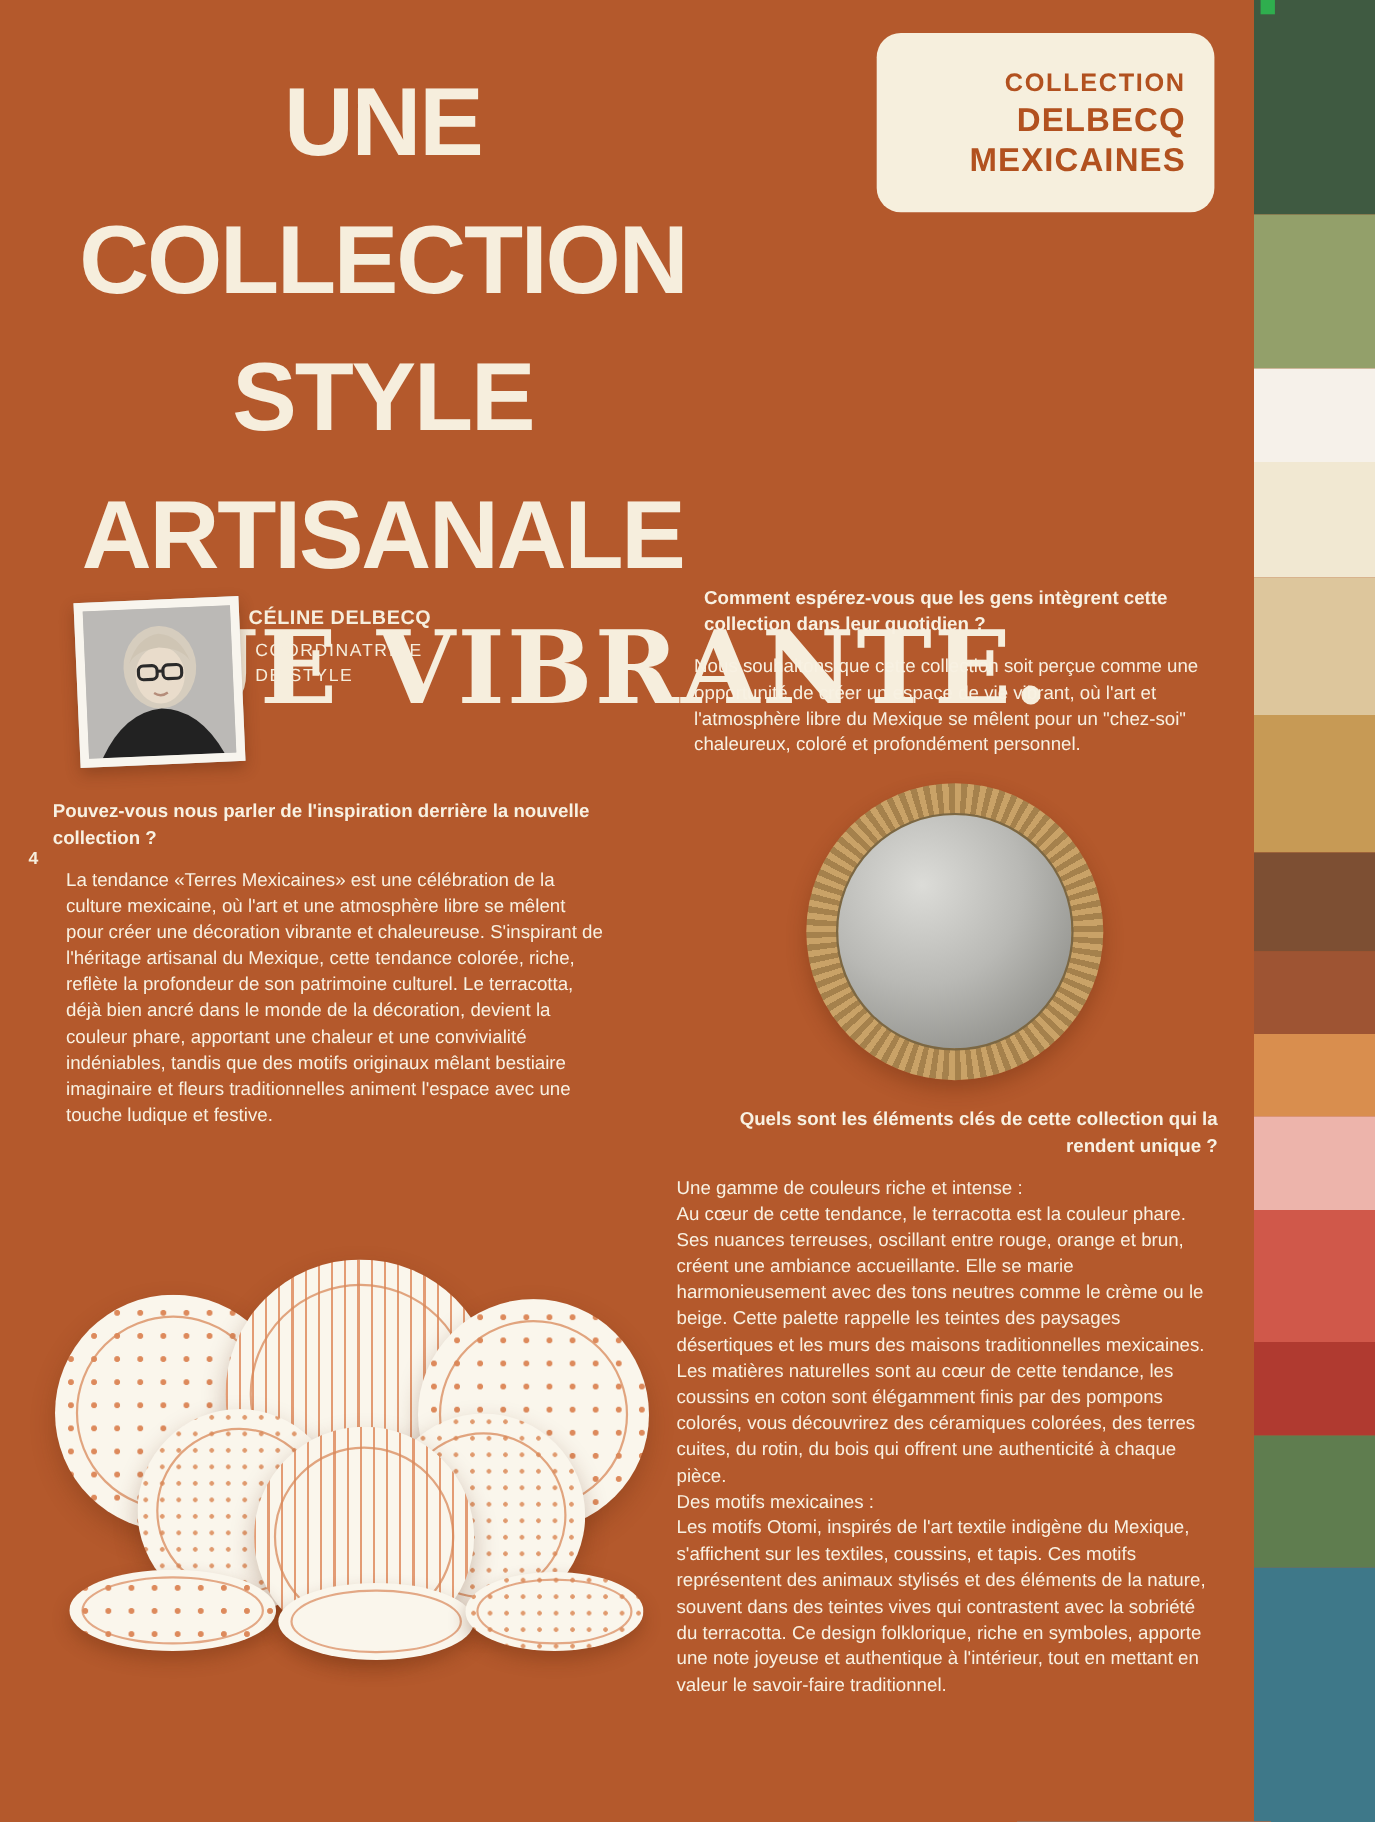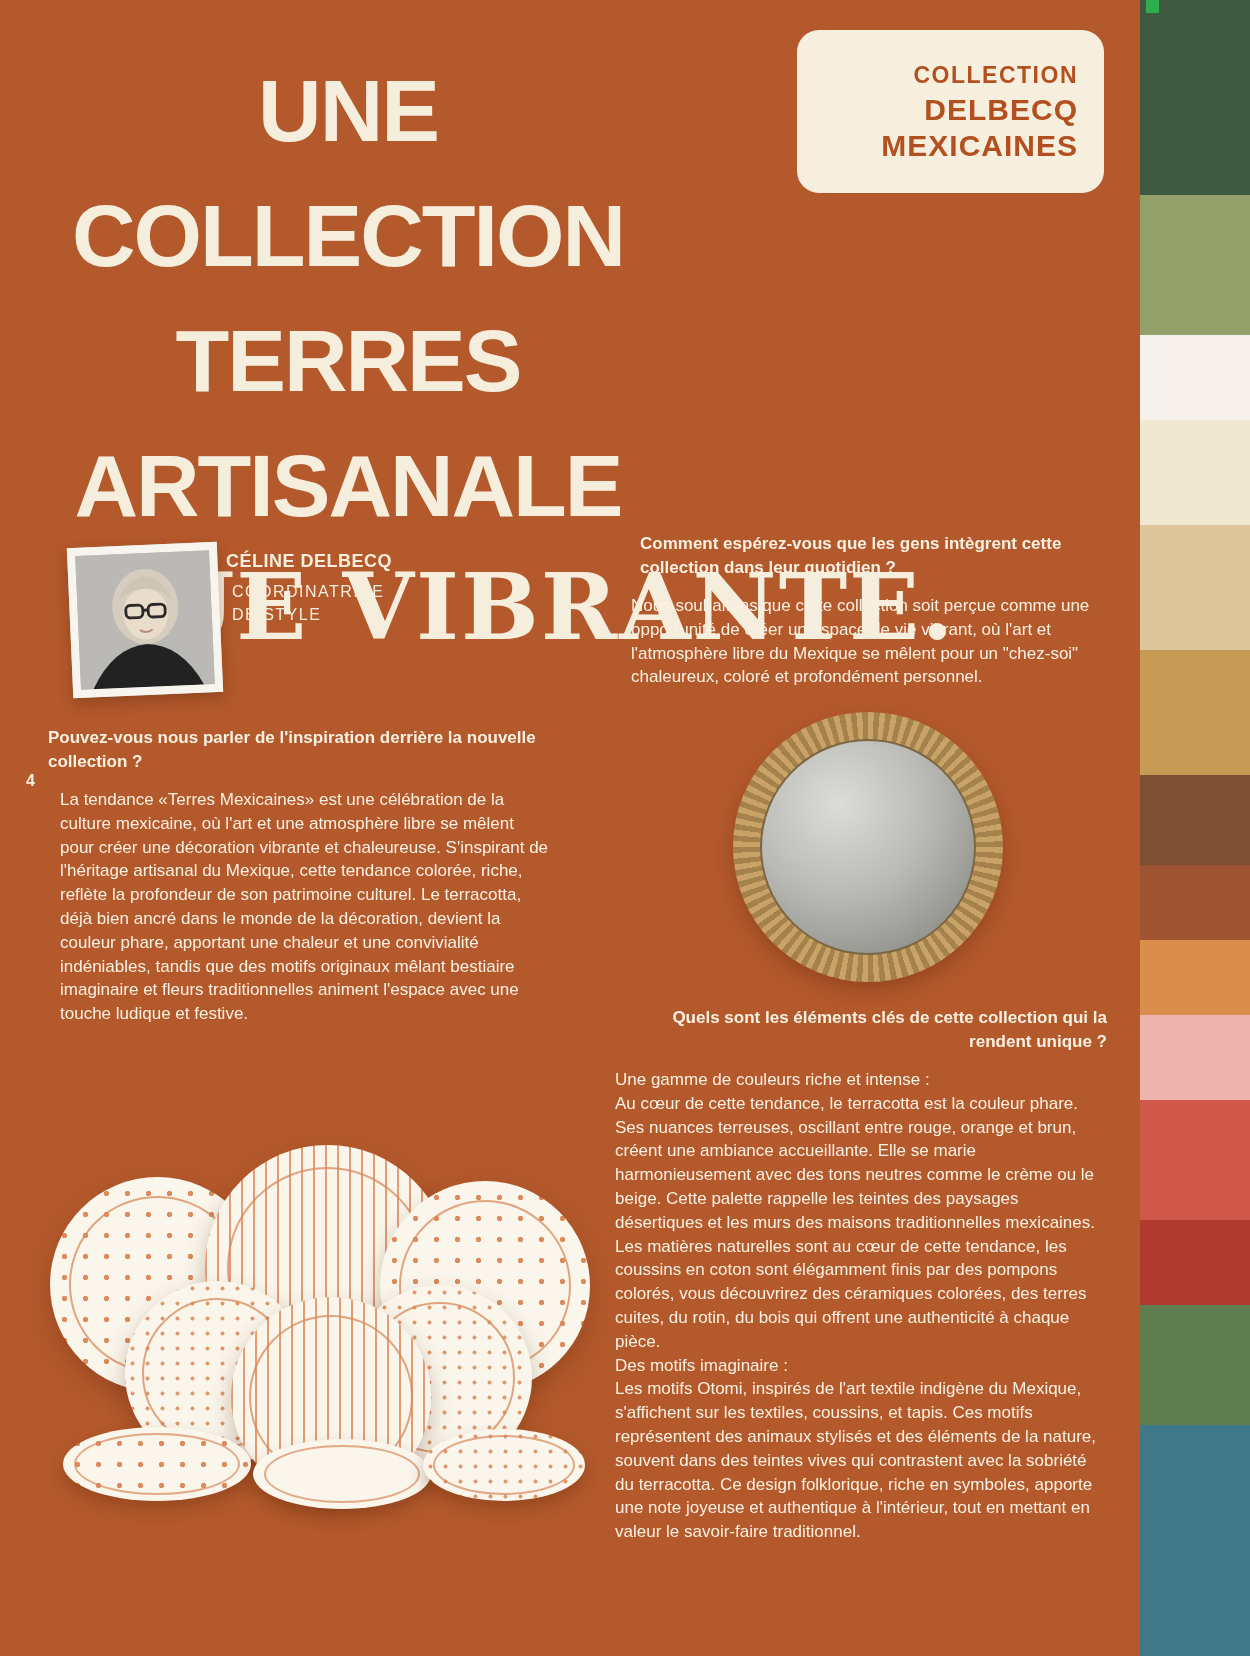--- a/index.html
+++ b/index.html
@@ -159,21 +159,21 @@
 
   <div class="badge">
     <div class="badge-small">COLLECTION</div>
     <div class="badge-big">DELBECQ</div>
     <div class="badge-big">MEXICAINES</div>
   </div>
 
   <h1 class="heading">
     <div>UNE</div>
     <div>COLLECTION</div>
-    <div>TERRES</div>
+    <div>STYLE</div>
     <div>ARTISANALE</div>
   </h1>
   <div class="heading-script">QUE VIBRANTE.</div>
 
   <div class="portrait">
     <svg viewBox="0 0 150 150">
       <rect width="150" height="150" fill="#c2c0bd"></rect>
       <rect width="150" height="150" fill="#aeacaa" opacity="0.35"></rect>
       <ellipse cx="76" cy="60" rx="37" ry="42" fill="#d6cdbe"></ellipse>
       <ellipse cx="76" cy="68" rx="25" ry="29" fill="#e9dccb"></ellipse>
@@ -201,21 +201,21 @@
 
   <div class="mirror">
     <div class="mirror-glass"></div>
   </div>
 
   <div class="question q3">Quels sont les éléments clés de cette collection qui la rendent unique ?</div>
   <div class="answer a3">
     <div>Une gamme de couleurs riche et intense  :</div>
     <div>Au cœur de cette tendance, le terracotta est la couleur phare. Ses nuances terreuses, oscillant entre rouge, orange et brun, créent une ambiance accueillante. Elle se marie harmonieusement avec des tons neutres comme le crème ou le beige. Cette palette rappelle les teintes des paysages désertiques et les murs des maisons traditionnelles mexicaines.</div>
     <div>Les matières naturelles sont au cœur de cette tendance, les coussins en coton sont élégamment finis par des pompons colorés, vous découvrirez des céramiques colorées, des terres cuites, du rotin, du bois qui offrent une authenticité à chaque pièce.</div>
-    <div>Des motifs imaginaire :</div>
+    <div>Des motifs mexicaines :</div>
     <div>Les motifs Otomi, inspirés de l'art textile indigène du Mexique, s'affichent sur les textiles, coussins, et tapis. Ces motifs représentent des animaux stylisés et des éléments de la nature, souvent dans des teintes vives qui contrastent avec la sobriété du terracotta. Ce design folklorique, riche en symboles, apporte une note joyeuse et authentique à l'intérieur, tout en mettant en valeur le savoir-faire traditionnel.</div>
   </div>
 
   <div class="plates">
     <div class="plate p-back-left pat-flowers"></div>
     <div class="plate p-back-center pat-stripes"></div>
     <div class="plate p-back-right pat-flowers"></div>
     <div class="plate p-mid-left pat-dots-small"></div>
     <div class="plate p-mid-right pat-dots-small"></div>
     <div class="plate p-front-center pat-stripes"></div>

